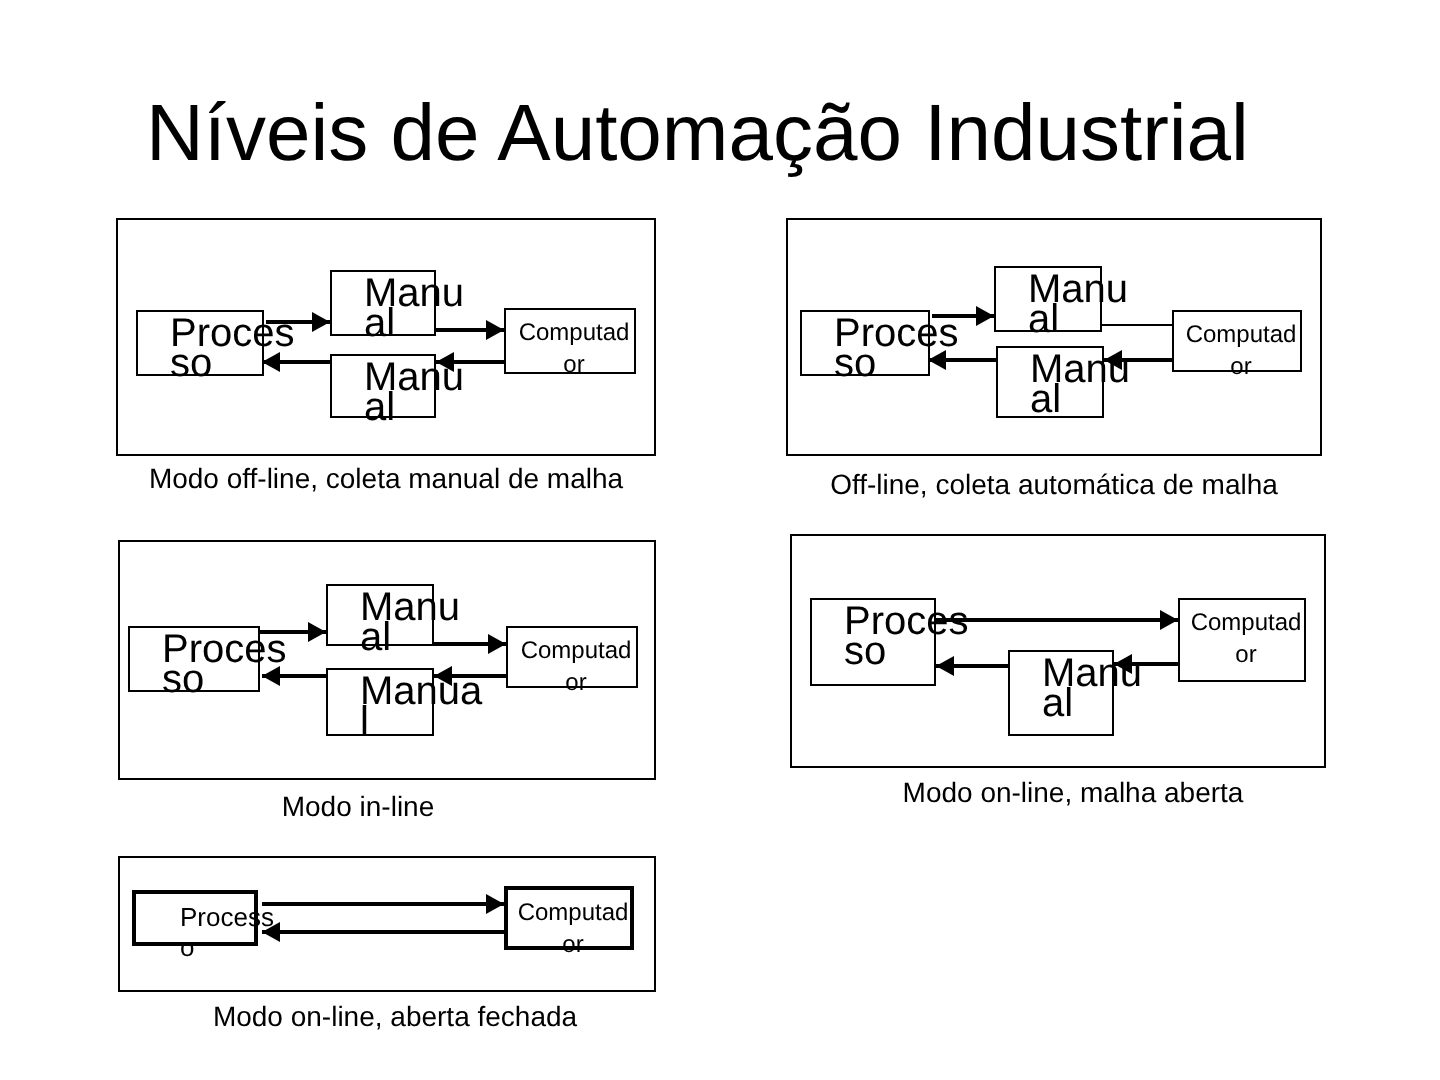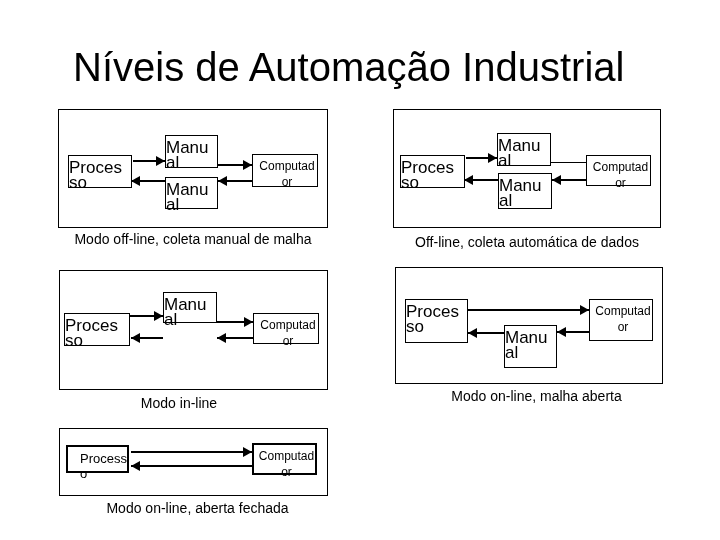--- a/index.html
+++ b/index.html
@@ -10,24 +10,24 @@
     font-family:"Liberation Sans", sans-serif; overflow:hidden;
   }
   .title {
     position:absolute; left:73px; top:44px; width:660px;
     font-size:40px; line-height:46px; white-space:nowrap;
   }
   .frame { position:absolute; border:1px solid #000; background:#fff; box-sizing:border-box; }
   .node  {
     position:absolute; border:1px solid #000; background:#fff; box-sizing:border-box;
     overflow:visible; white-space:pre;
-    font-size:17px; line-height:15px; padding:4px 0 0 0;
+    font-size:20px; line-height:15px; padding:4px 0 0 16px;
   }
   .node.small { font-size:12px; line-height:16px; padding:3px 0 0 4px;text-align:center; }
-  .node.tiny  { font-size:13px; line-height:15px; padding:4px 0 0 12px; }
+  .node.tiny  { font-size:13px; line-height:15px; padding:4px 0 0 22px; }
   .node.thick { border-width:2px; }
   .arrow { position:absolute; height:2px; background:#000; }
   .arrow.r::after {
     content:""; position:absolute; right:0; top:-4px; width:0; height:0;
     border-top:5px solid transparent; border-bottom:5px solid transparent;
     border-left:9px solid #000;
   }
   .arrow.l::before {
     content:""; position:absolute; left:0; top:-4px; width:0; height:0;
     border-top:5px solid transparent; border-bottom:5px solid transparent;
@@ -64,27 +64,29 @@
   <div class="node" style="left:497px;top:133px;width:54px;height:33px">Manu
 al</div>
   <div class="node" style="left:498px;top:173px;width:54px;height:36px">Manu
 al</div>
   <div class="node small" style="left:586px;top:155px;width:65px;height:31px">Computad
 or</div>
   <div class="arrow r" style="left:466px;top:157px;width:31px"></div>
   <div class="line" style="left:551px;top:162px;width:35px"></div>
   <div class="arrow l" style="left:552px;top:179px;width:34px"></div>
   <div class="arrow l" style="left:464px;top:179px;width:34px"></div>
-  <div class="caption" style="left:393px;top:235px;width:268px">Off-line, coleta automática de dados</div>
+  <div class="caption" style="left:393px;top:235px;width:268px">Off-line, coleta automática de malha</div>
 
   <div class="frame" style="left:59px;top:270px;width:269px;height:120px"></div>
   <div class="node" style="left:64px;top:313px;width:66px;height:33px">Proces
 so</div>
   <div class="node" style="left:163px;top:292px;width:54px;height:31px">Manu
 al</div>
+  <div class="node" style="left:163px;top:334px;width:54px;height:34px">Manua
+l</div>
   <div class="node small" style="left:253px;top:313px;width:66px;height:31px">Computad
 or</div>
   <div class="arrow r" style="left:130px;top:315px;width:33px"></div>
   <div class="arrow r" style="left:217px;top:321px;width:36px"></div>
   <div class="arrow l" style="left:217px;top:337px;width:36px"></div>
   <div class="arrow l" style="left:131px;top:337px;width:32px"></div>
   <div class="caption" style="left:59px;top:396px;width:240px">Modo in-line</div>
 
   <div class="frame" style="left:395px;top:267px;width:268px;height:117px"></div>
   <div class="node" style="left:405px;top:299px;width:63px;height:44px">Proces

